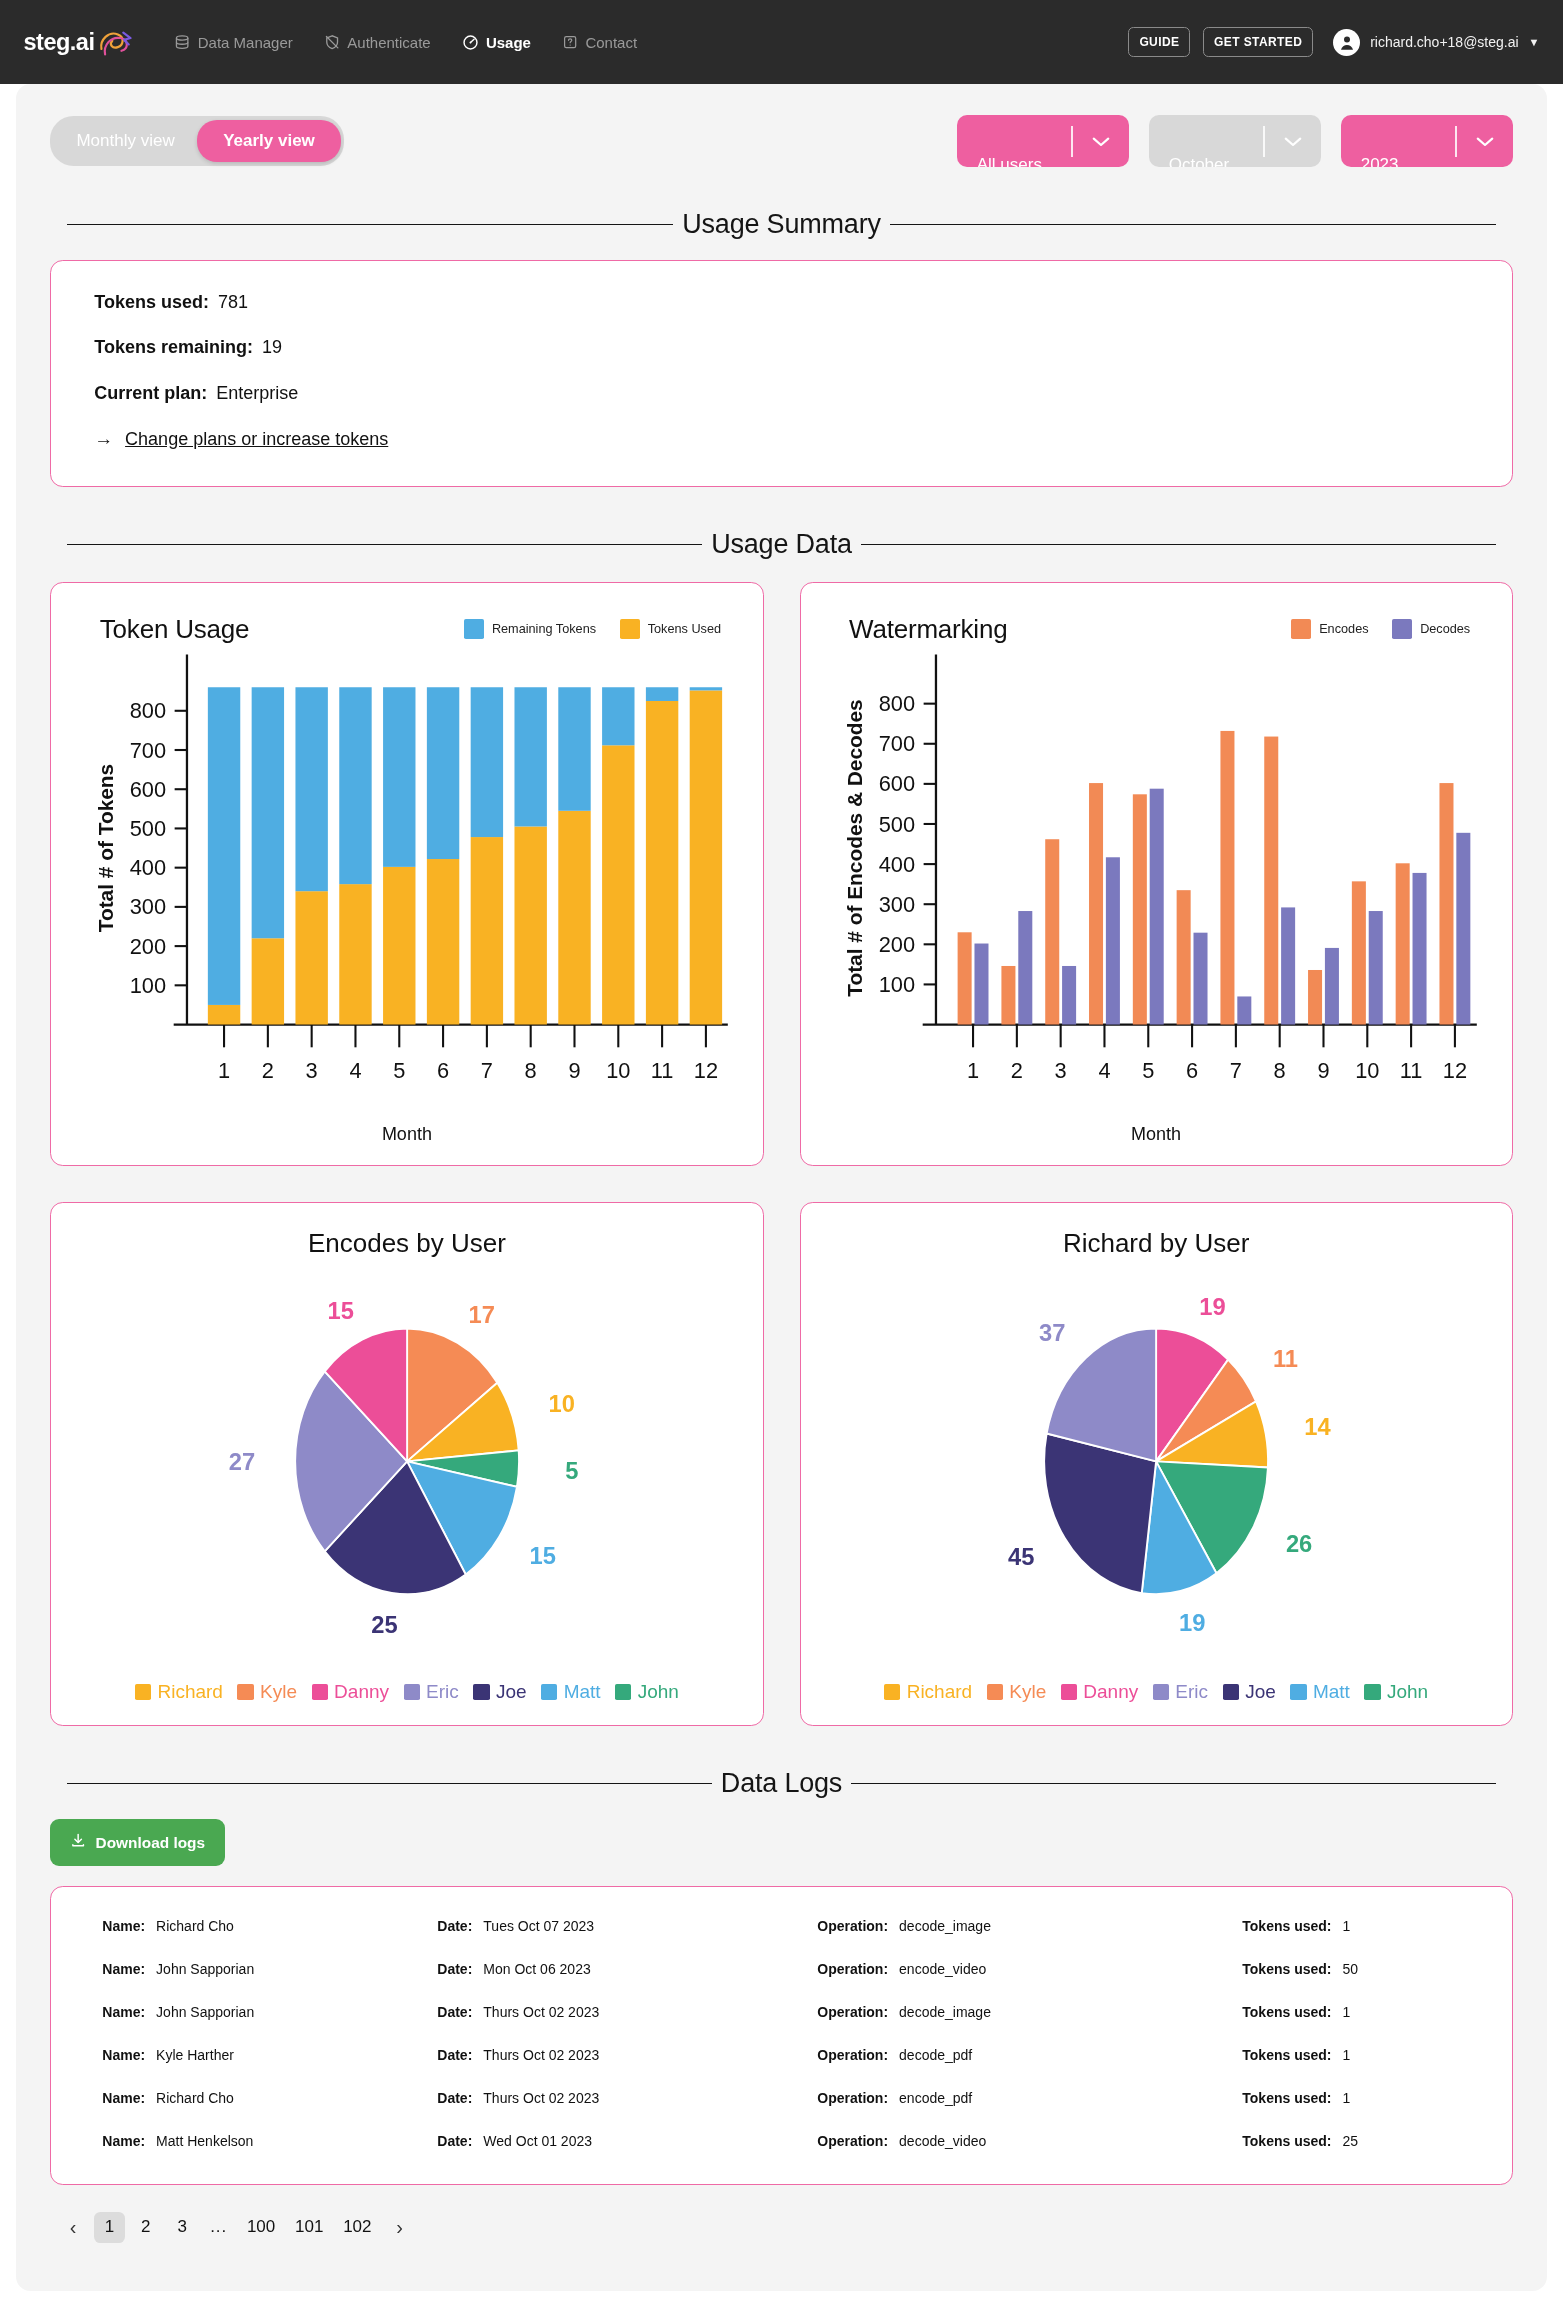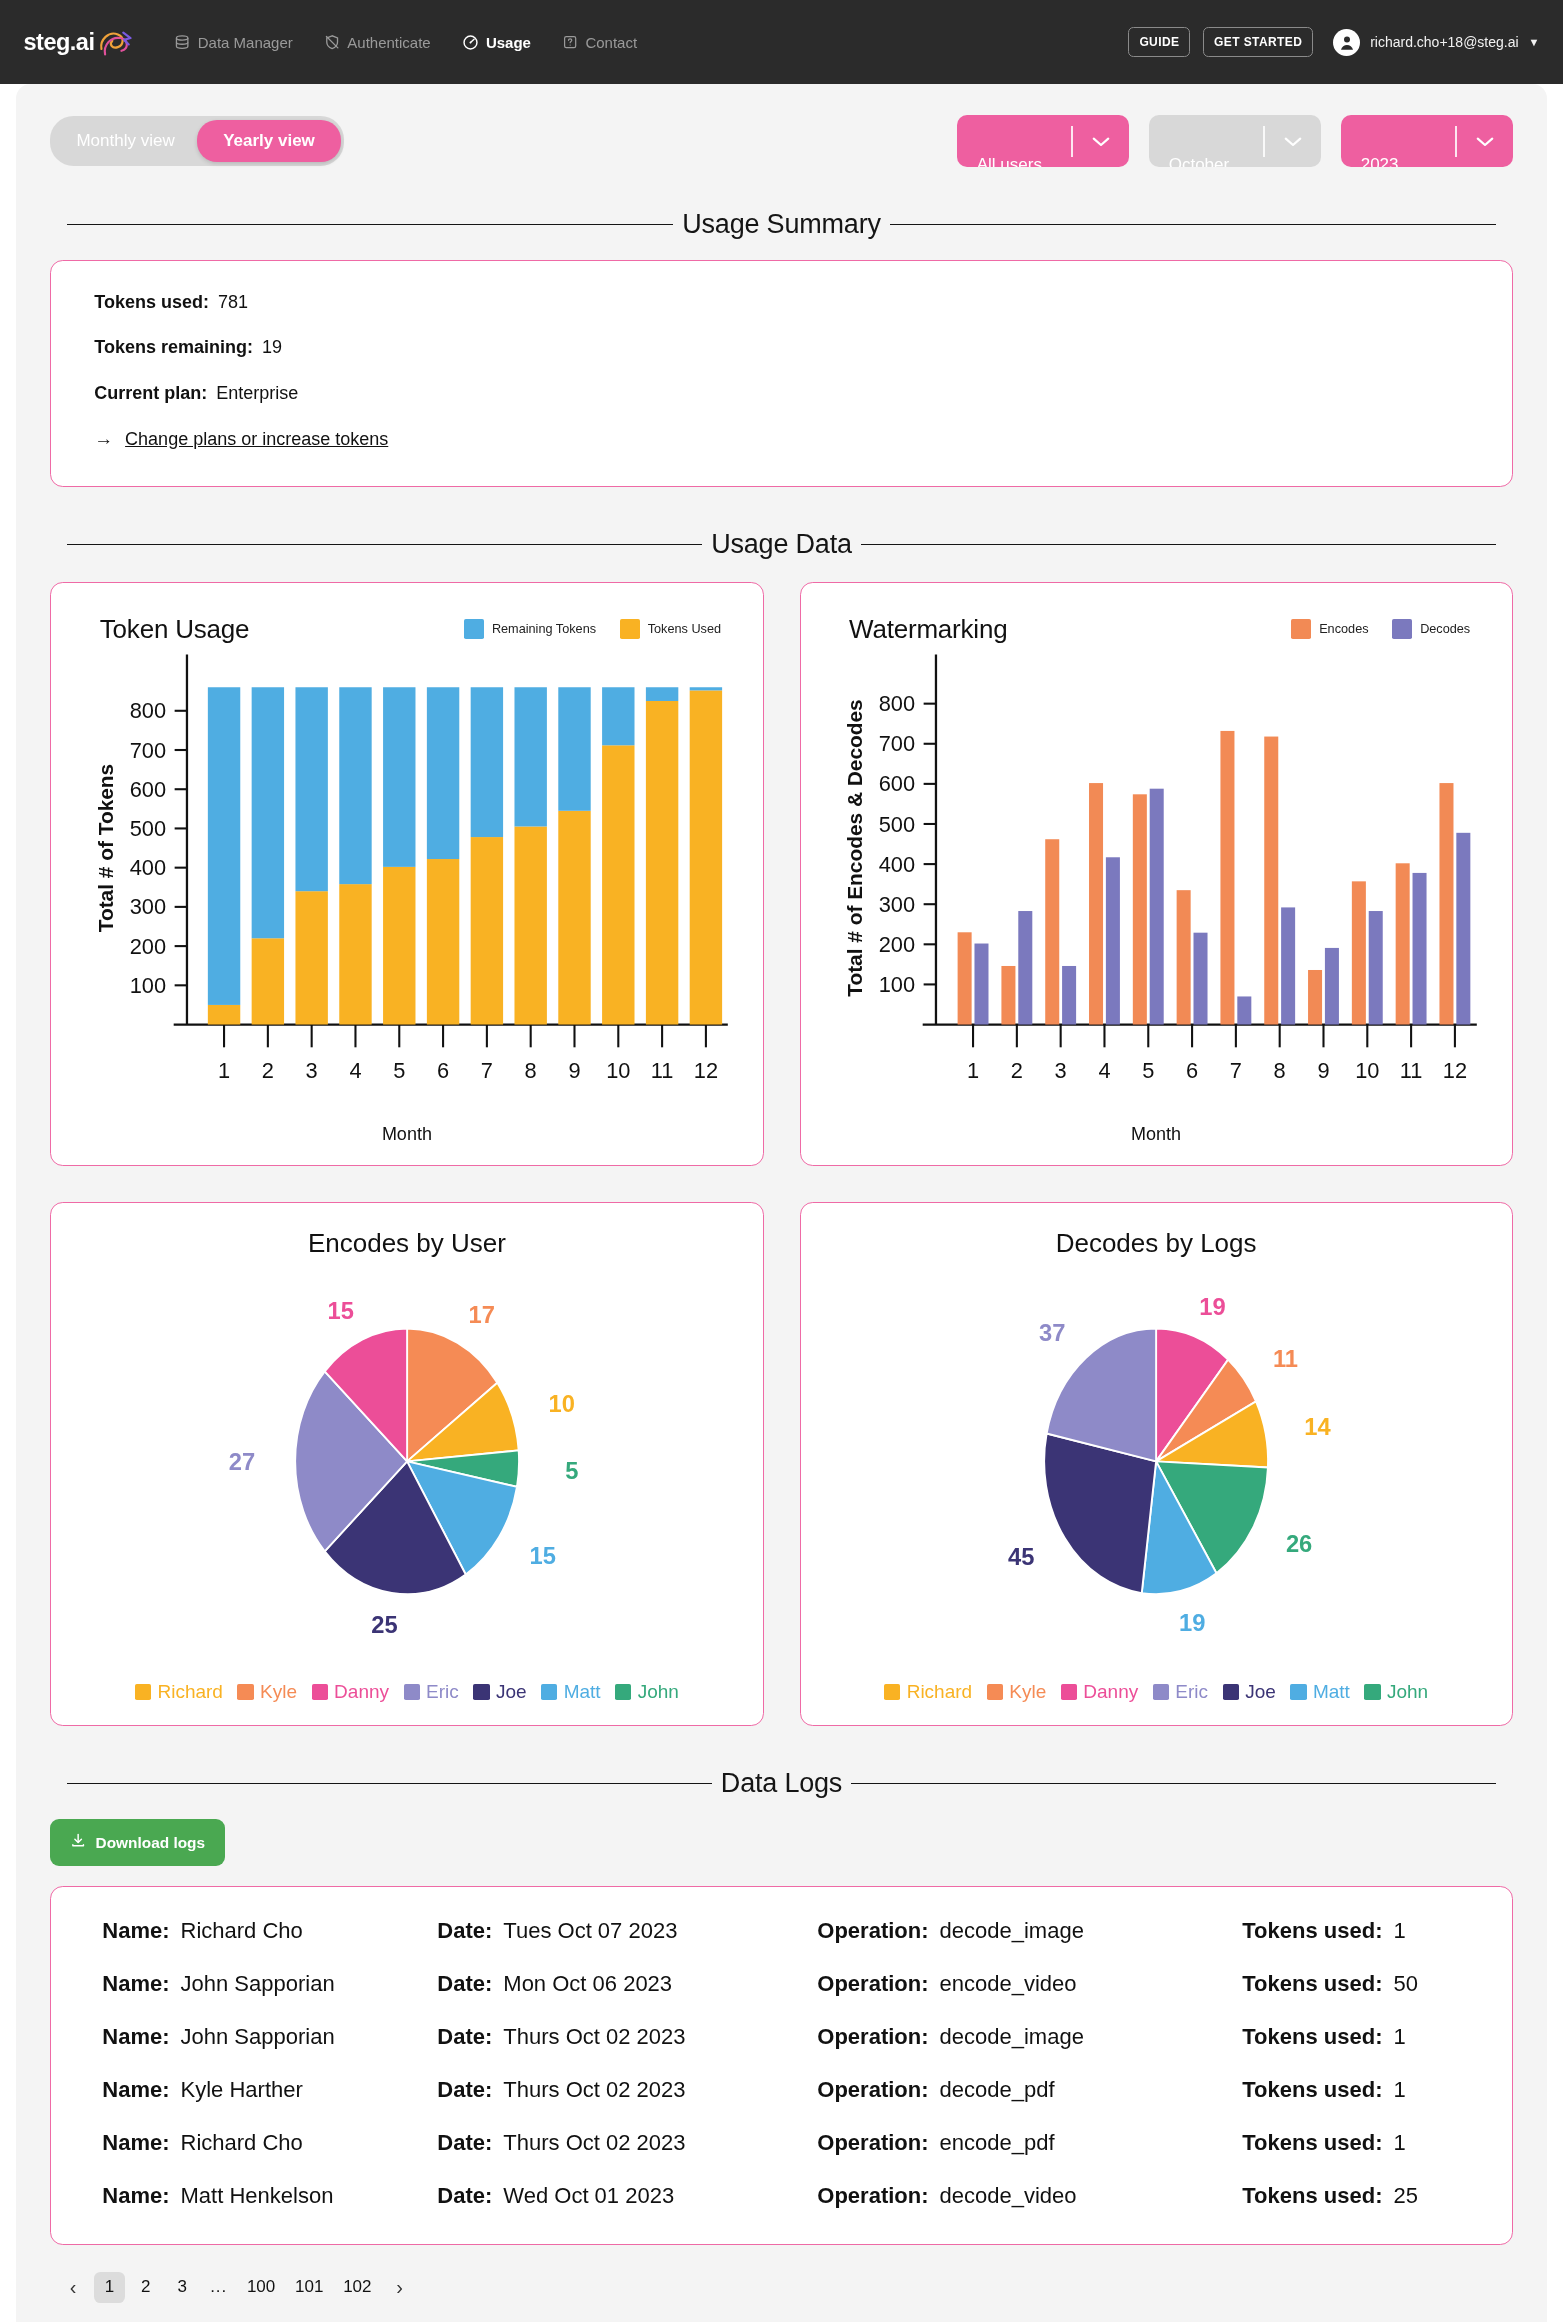--- a/index.html
+++ b/index.html
@@ -133,21 +133,21 @@
   
   .download-btn {
     margin-top: 20px; display: inline-flex; align-items: center; gap: 9px;
     background: #4aa851; color: #ffffff; border: none; border-radius: 9px;
     padding: 13.6px 20px; font-size: 15.4px; font-weight: 600; cursor: pointer;
     font-family: "Liberation Sans", sans-serif;
   }
   .logs-card { margin-top: 20px; padding: 31px 51px 31px 51px; }
   .log-row {
     display: grid; grid-template-columns: 335px 380px 425px auto;
-    align-items: baseline; margin-bottom: 27px; font-size: 22px; text-align: center;
+    align-items: baseline; margin-bottom: 27px; font-size: 14px; text-align: center;
   }
   .log-row:last-child { margin-bottom: 3.6px; }
   .log-cell { display: flex; align-items: baseline; gap: 11px; }
   .log-key { font-weight: 700; color: #111; white-space: nowrap; }
   .log-val { color: #111; white-space: nowrap; }
 
   
   .pagination { display: flex; align-items: center; gap: 5.4px; margin-top: 27px; padding-left: 7.2px; }
   .pg {
     min-width: 31px; height: 31px; border-radius: 6.3px;
@@ -534,21 +534,21 @@
             <span class="pie-legend-name" style="color: rgb(79, 173, 226);">Matt</span>
           </span>
           <span class="pie-legend-entry">
             <span class="pie-legend-sw" style="background: rgb(53, 169, 124);"></span>
             <span class="pie-legend-name" style="color: rgb(53, 169, 124);">John</span>
           </span>
         </div>
     </div>
 
     <div class="card pie-card">
-      <div class="pie-title">Decodes by Logs</div>
+      <div class="pie-title">Richard by User</div>
       <svg id="svg-pie-decodes" width="100%" viewBox="0 0 700 430">
           <path d="M350 208 L350 68 A118 140 0 0 1 425.84893794301166 100.75377796334308 Z" fill="#EC4E98" stroke="#ffffff" stroke-width="2"></path>
           <text x="409.51150493866635" y="53.49348398325196" font-family="&quot;Liberation Sans&quot;, sans-serif" text-anchor="middle" font-size="25" fill="#EC4E98" font-weight="600">19</text>
           <path d="M350 208 L425.84893794301166 100.75377796334308 A118 140 0 0 1 455.2860001569705 144.78532983647548 Z" fill="#F58B55" stroke="#ffffff" stroke-width="2"></path>
           <text x="486.3229398049239" y="108.87018874083294" font-family="&quot;Liberation Sans&quot;, sans-serif" text-anchor="middle" font-size="25" fill="#F58B55" font-weight="600">11</text>
           <path d="M350 208 L455.2860001569705 144.78532983647548 A118 140 0 0 1 467.8755590822143 214.42789986159605 Z" fill="#F9B223" stroke="#ffffff" stroke-width="2"></path>
           <text x="520.1309320311782" y="180.51074176963002" font-family="&quot;Liberation Sans&quot;, sans-serif" text-anchor="middle" font-size="25" fill="#F9B223" font-weight="600">14</text>
           <path d="M350 208 L467.8755590822143 214.42789986159605 A118 140 0 0 1 413.62973310988366 325.9017450782592 Z" fill="#35A97C" stroke="#ffffff" stroke-width="2"></path>
           <text x="500.68842025849233" y="304" font-family="&quot;Liberation Sans&quot;, sans-serif" text-anchor="middle" font-size="25" fill="#35A97C" font-weight="600">26</text>
           <path d="M350 208 L413.62973310988366 325.9017450782592 A118 140 0 0 1 334.86661671015816 346.84387976222433 Z" fill="#4FADE2" stroke="#ffffff" stroke-width="2"></path>

